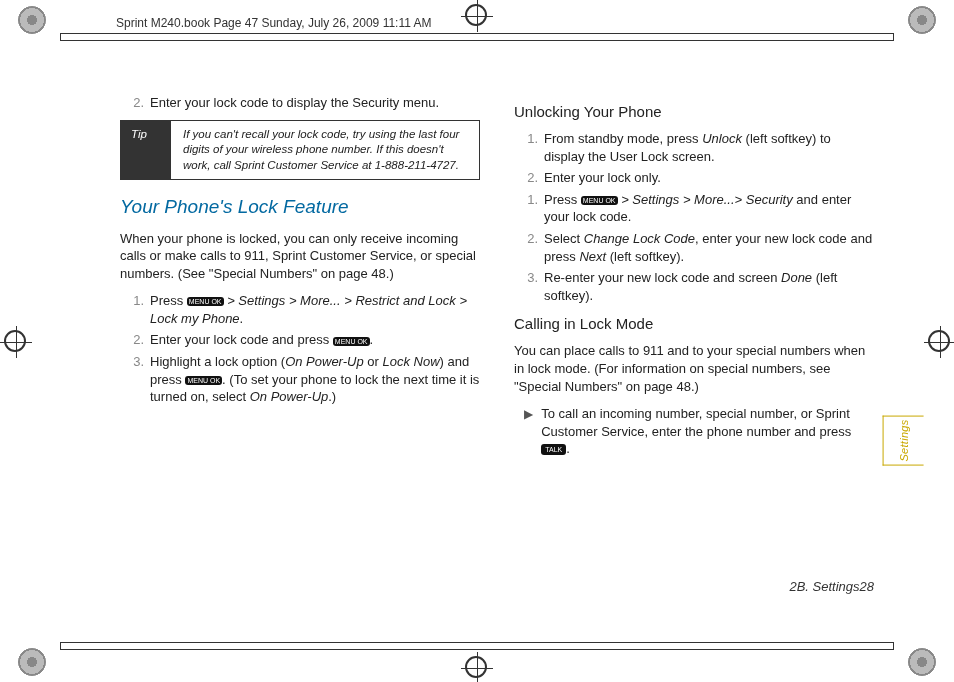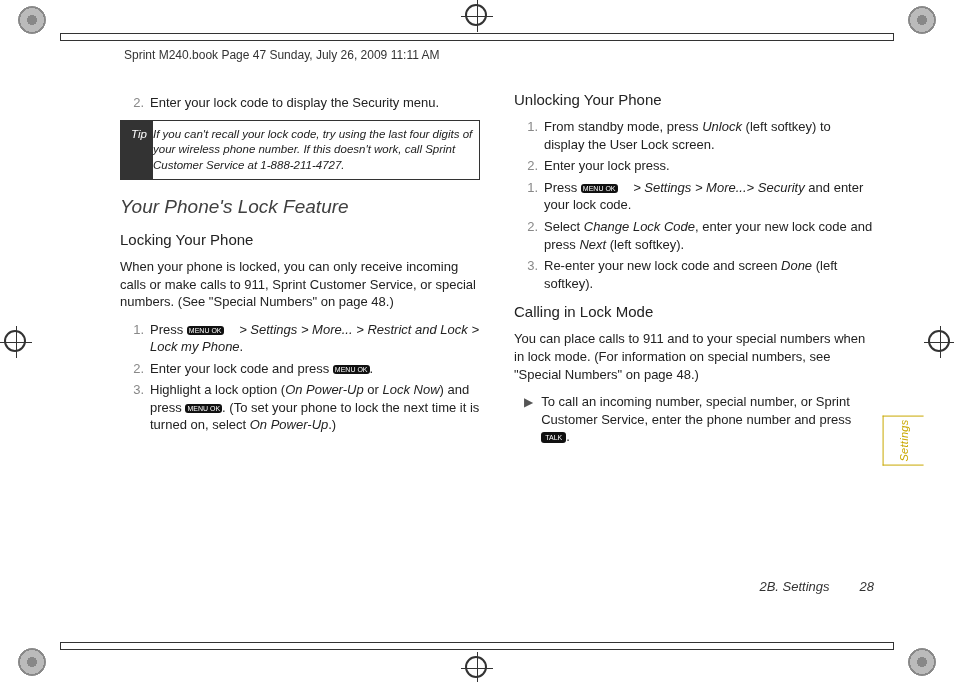--- a/index.html
+++ b/index.html
@@ -40,23 +40,23 @@
   .hline { position:absolute; height:1px; background:#333; }
   .hline.top    { top: 33px;  left: 60px; right: 60px; }
   .hline.top2   { top: 40px;  left: 60px; right: 60px; }
   .hline.bottom { bottom: 39px; left: 60px; right: 60px; }
   .hline.bottom2{ bottom: 32px; left: 60px; right: 60px; }
   .hl-collar-t { position:absolute; left:60px; right:60px; height:6px; border-left:1px solid #333; border-right:1px solid #333; top:34px;}
   .hl-collar-b { position:absolute; left:60px; right:60px; height:6px; border-left:1px solid #333; border-right:1px solid #333; bottom:33px;}
 
   .header-strip {
     position: absolute;
-    top: 12px; left: 124px; height: 22px;
+    top: 12px; left: 116px; height: 22px;
     font-size: 12px; color: #333;
-    display: flex; align-items: center; margin-top: 32px;
+    display: flex; align-items: center;
   }
   .page {
     position: absolute;
     top: 90px; left: 120px; right: 80px; bottom: 90px;
   }
   .columns {
     display: flex;
     gap: 34px;
   }
   .col { width: 360px; font-size: 13px; line-height: 1.35; }
@@ -66,55 +66,55 @@
   .bullet-step { display:flex; gap:8px; margin:6px 0 6px 10px; }
   .bullet-step .tri { color:#555; font-size:12px; padding-top:1px;}
   .tip-box {
     display: flex; margin: 8px 0 14px 0;
     font-size: 11.5px; font-style: italic;
     border: 1px solid #333;
   }
   .tip-label {
     background: #333; color: #fff;
     padding: 6px 10px; font-style: italic; font-weight: 500;
-    width: 32px; flex-shrink: 0;
-  }
-  .tip-text { padding: 6px 0; color:#222; }
-  h2.section { font-style: italic; font-weight: 500; font-size: 19px; margin: 6px 0 10px 0; color:#404040;}
+    width: 50px; flex-shrink: 0;
+  }
+  .tip-text { padding: 6px 12px; color:#222; }
+  h2.section { font-style: italic; font-weight: 500; font-size: 19px; margin: 6px 0 10px 0; color:#0369a1;}
   h3.sub { font-weight: 500; font-size: 15px; margin: 10px 0 8px 0; }
   .body-p { margin: 0 0 10px 0; }
   .it { font-style: italic; }
   .menu-key {
     display:inline-block; background:#111; color:#fff;
     font-size:7px; border-radius:3px; padding:1px 2px;
     line-height:1; vertical-align: middle; text-align:center;
     min-width:16px;
   }
   .talk-key {
     display:inline-block; background:#111; color:#fff;
     font-size:7px; border-radius:3px; padding:2px 4px;
     line-height:1; vertical-align: middle;
   }
   .footer {
     position: absolute;
     bottom: -2px; right: 0;
     font-size: 13px; font-style: italic; color:#333;
-    display:flex; gap:30px; align-items:center;
+    display:flex; align-items:center;
   }
   .side-tab {
     position: absolute;
     right: -54px; top: 330px;
     border: 1px solid #c9a800;
     border-bottom: none;
     padding: 14px 3px;
     transform: rotate(-90deg);
     font-size: 11px; font-style: italic; color: #c9a800;
     letter-spacing: 0.3px;
   }
-  .gt { font-family: Arial; padding-left: 12px; }
+  .gt { font-family: Arial; }
 </style>
 </head>
 <body>
 
 <div class="corner-mark corner-tl"></div>
 <div class="corner-mark corner-tr"></div>
 <div class="corner-mark corner-bl"></div>
 <div class="corner-mark corner-br"></div>
 <div class="side-mark side-left"></div>
 <div class="side-mark side-right"></div>
@@ -137,21 +137,20 @@
         <span class="num">2.</span>
         <span class="txt">Enter your lock code to display the Security menu.</span>
       </div>
 
       <div class="tip-box">
         <div class="tip-label">Tip</div>
         <div class="tip-text">If you can't recall your lock code, try using the last four digits of your wireless phone number. If this doesn't work, call Sprint Customer Service at 1-888-211-4727.</div>
       </div>
 
       <h2 class="section">Your Phone's Lock Feature</h2>
-      <h3 class="sub">Locking Your Phone</h3>
       <p class="body-p">When your phone is locked, you can only receive incoming calls or make calls to 911, Sprint Customer Service, or special numbers. (See "Special Numbers" on page 48.)</p>
 
       <div class="ol-step">
         <span class="num">1.</span>
         <span class="txt">
           <span>Press </span><span class="menu-key">MENU
 OK</span><span class="it gt"> &gt; Settings &gt; More... &gt; Restrict and Lock &gt; Lock my Phone</span><span>.</span>
         </span>
       </div>
 
@@ -166,31 +165,31 @@
       <div class="ol-step">
         <span class="num">3.</span>
         <span class="txt">
           <span>Highlight a lock option (</span><span class="it">On Power-Up</span><span> or </span><span class="it">Lock Now</span><span>) and press </span><span class="menu-key">MENU
 OK</span><span>. (To set your phone to lock the next time it is turned on, select </span><span class="it">On Power-Up</span><span>.)</span>
         </span>
       </div>
     </div>
 
     <div class="col">
-      <h3 class="sub" style="margin-top:0">Unlocking Your Phone</h3>
+      <h3 class="sub" style="margin-top:12px">Unlocking Your Phone</h3>
 
       <div class="ol-step">
         <span class="num">1.</span>
         <span class="txt">
           <span>From standby mode, press </span><span class="it">Unlock</span><span> (left softkey) to display the User Lock screen.</span>
         </span>
       </div>
       <div class="ol-step">
         <span class="num">2.</span>
-        <span class="txt">Enter your lock press.</span>
+        <span class="txt">Enter your lock only.</span>
       </div>
 
 
       <div class="ol-step">
         <span class="num">1.</span>
         <span class="txt">
           <span>Press </span><span class="menu-key">MENU
 OK</span><span class="it gt"> &gt; Settings &gt; More...&gt; Security</span><span> and enter your lock code.</span>
         </span>
       </div>

